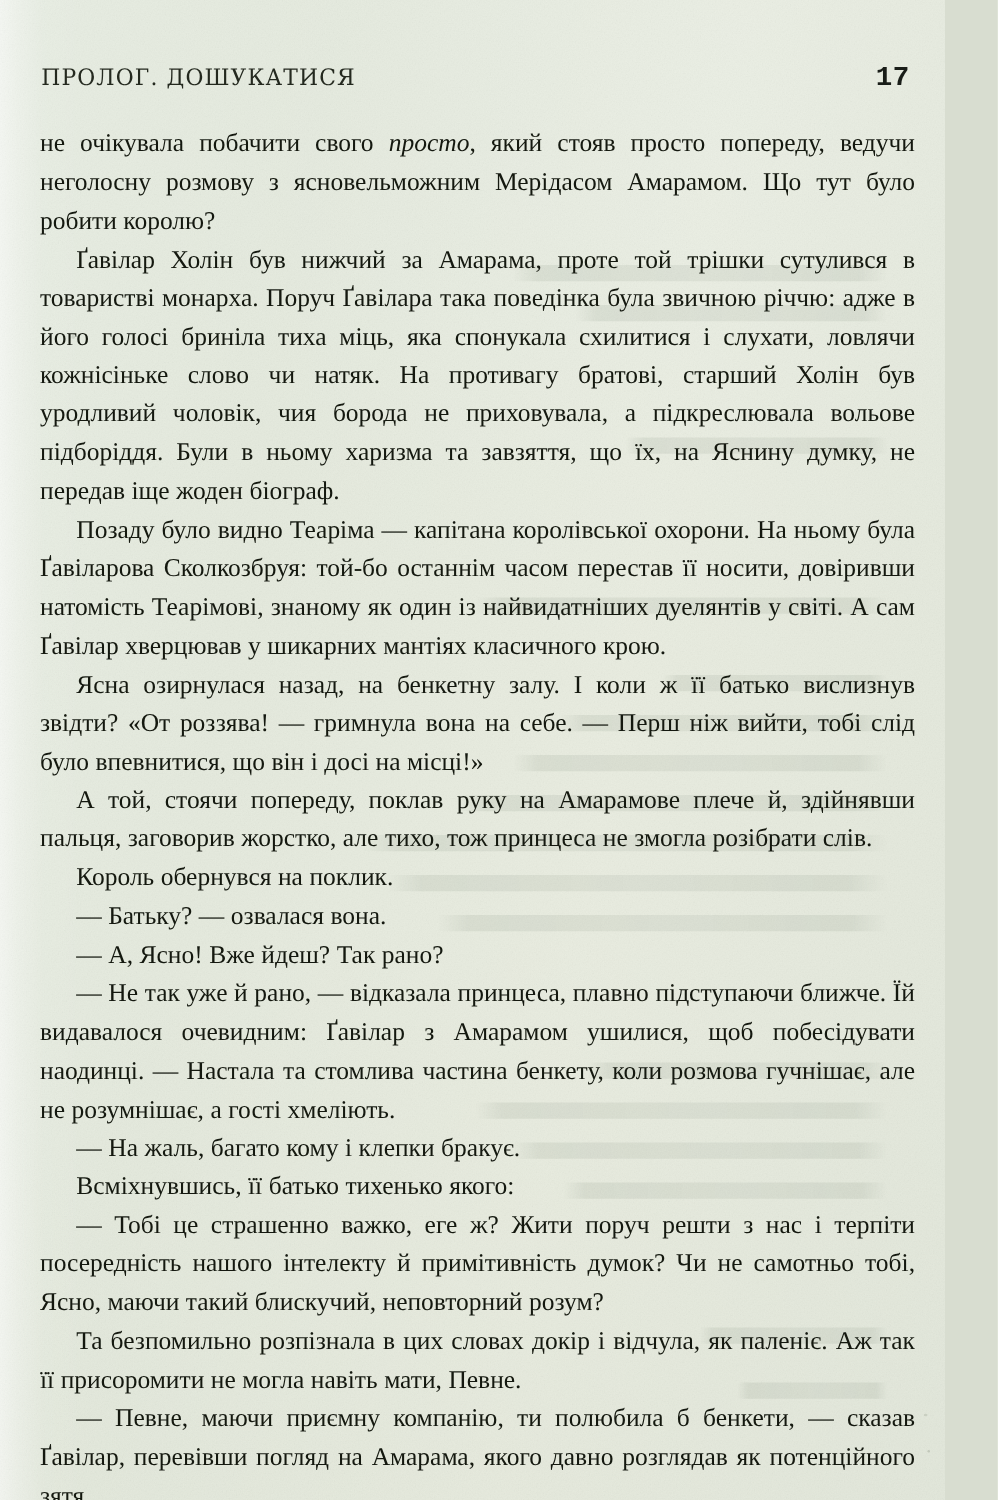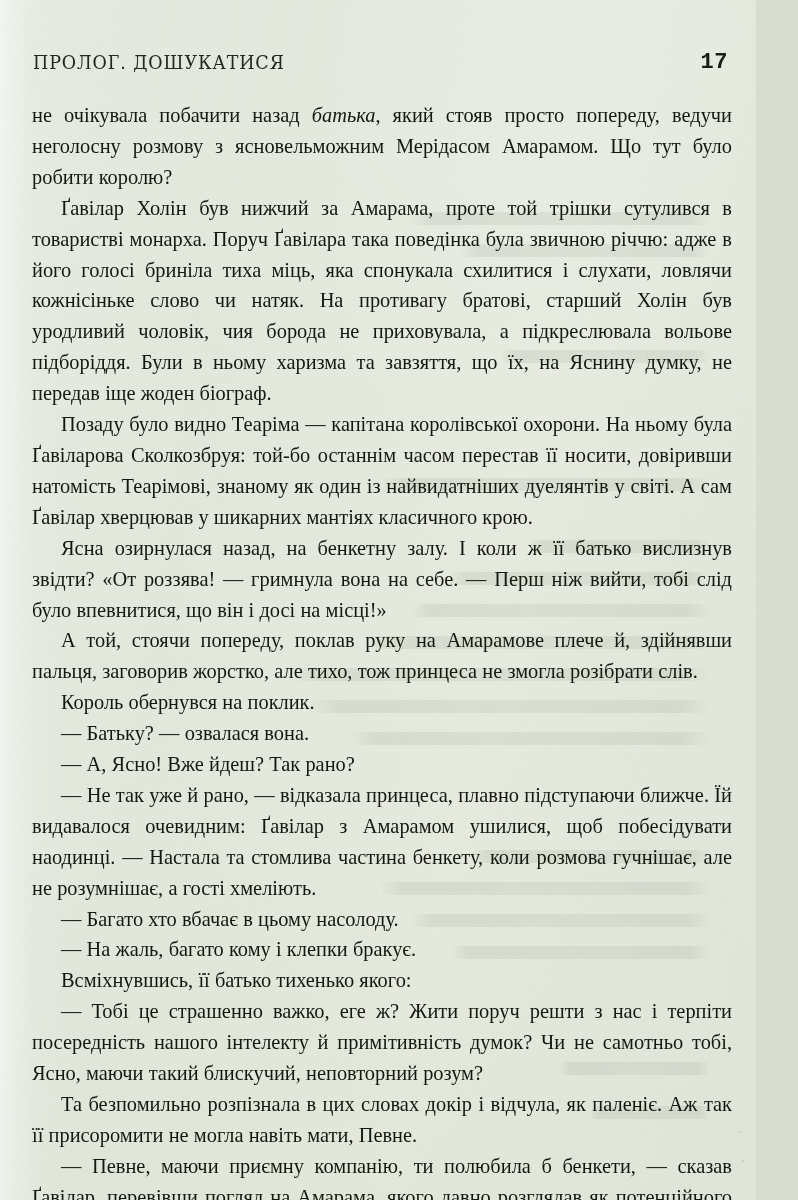--- a/index.html
+++ b/index.html
@@ -155,30 +155,29 @@
       <div class="gline" style="top: 1062px; width: 150px;"></div>
       <div class="gline" style="top: 1106px; width: 120px;"></div>
     </div>
 
   <div class="running-head">
     <div class="rh-title">ПРОЛОГ. ДОШУКАТИСЯ</div>
     <div class="rh-folio">17</div>
   </div>
 
   <div class="text-block">
-      <p class="para noindent"><span>не очікувала побачити назад </span><i>батька</i><span>, який стояв просто попереду, ве­дучи неголосну розмову з ясновельможним Мерідасом Амарамом. Що тут було робити королю?</span></p>
+      <p class="para noindent"><span>не очікувала побачити свого </span><i>просто</i><span>, який стояв просто попереду, ве­дучи неголосну розмову з ясновельможним Мерідасом Амарамом. Що тут було робити королю?</span></p>
       <p class="para indent"><span>Ґавілар Холін був нижчий за Амарама, проте той трішки сутулився в товаристві монарха. Поруч Ґавілара така поведінка була звичною річчю: адже в його голосі бриніла тиха міць, яка спонукала схилитися і слухати, ловлячи кожнісіньке слово чи натяк. На противагу братові, старший Холін був уродливий чоловік, чия борода не приховувала, а під­креслювала вольове підборіддя. Були в ньому харизма та завзяття, що їх, на Яснину думку, не передав іще жоден біограф.</span></p>
       <p class="para indent"><span>Позаду було видно Теаріма — капітана королівської охорони. На ньому була Ґавіларова Сколкозбруя: той-бо останнім часом перестав її носити, довіривши натомість Теарімові, знаному як один із найвидатні­ших дуелянтів у світі. А сам Ґавілар хверцював у шикарних мантіях класичного крою.</span></p>
       <p class="para indent"><span>Ясна озирнулася назад, на бенкетну залу. І коли ж її батько вислизнув звідти? «От роззява! — гримнула вона на себе. — Перш ніж вийти, тобі слід було впевнитися, що він і досі на місці!»</span></p>
       <p class="para indent"><span>А той, стоячи попереду, поклав руку на Амарамове плече й, здій­нявши пальця, заговорив жорстко, але тихо, тож принцеса не змогла розібрати слів.</span></p>
       <p class="para indent"><span>Король обернувся на поклик.</span></p>
       <p class="para indent"><span>— Батьку? — озвалася вона.</span></p>
       <p class="para indent"><span>— А, Ясно! Вже йдеш? Так рано?</span></p>
       <p class="para indent"><span>— Не так уже й рано, — відказала принцеса, плавно підступаючи ближче. Їй видавалося очевидним: Ґавілар з Амарамом ушилися, щоб побесідувати наодинці. — Настала та стомлива частина бенкету, коли розмова гучнішає, але не розумнішає, а гості хмеліють.</span></p>
-      <p class="para indent"><span>— Багато хто вбачає в цьому насолоду.</span></p>
       <p class="para indent"><span>— На жаль, багато кому і клепки бракує.</span></p>
       <p class="para indent"><span>Всміхнувшись, її батько тихенько якого:</span></p>
       <p class="para indent"><span>— Тобі це страшенно важко, еге ж? Жити поруч решти з нас і тер­піти посередність нашого інтелекту й примітивність думок? Чи не самотньо тобі, Ясно, маючи такий блискучий, неповторний розум?</span></p>
       <p class="para indent"><span>Та безпомильно розпізнала в цих словах докір і відчула, як паленіє. Аж так її присоромити не могла навіть мати, Певне.</span></p>
       <p class="para indent"><span>— Певне, маючи приємну компанію, ти полюбила б бенкети, — ска­зав Ґавілар, перевівши погляд на Амарама, якого давно розглядав як потенційного зятя.</span></p>
     </div>
 
   <div class="speck" style="left:57px;  top:268px; width:3px; height:3px;  opacity:.5;"></div>
   <div class="speck" style="left:742px; top:1160px;width:2px; height:2px;  opacity:.6;"></div>
   <div class="speck" style="left:739px; top:1131px;width:3px; height:2px;  opacity:.45;"></div>

